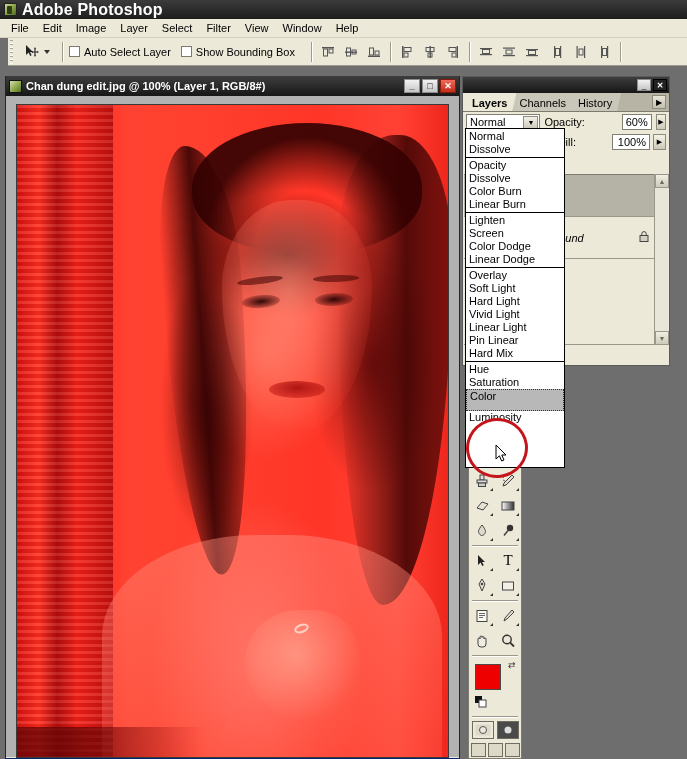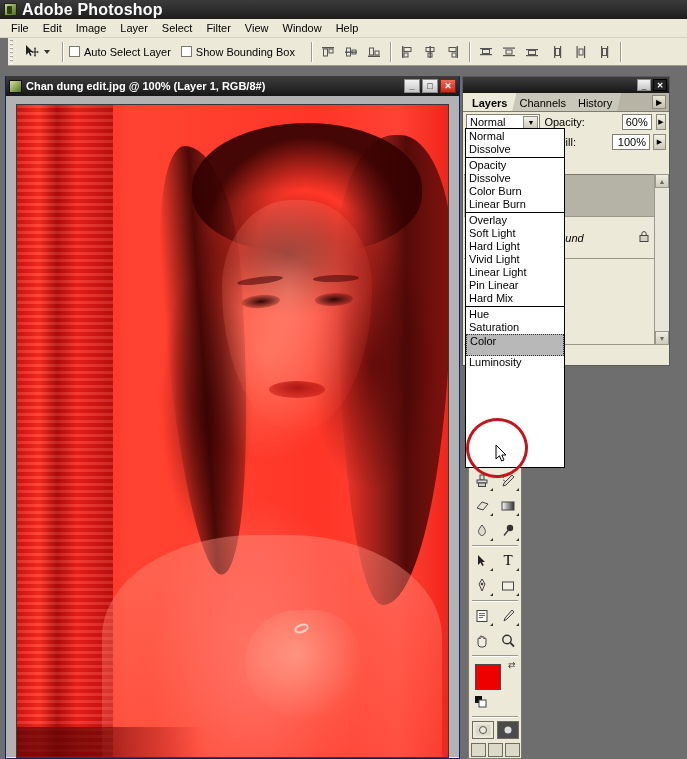--- a/index.html
+++ b/index.html
@@ -667,20 +667,26 @@
     <div class="opt">Normal</div>
     <div class="opt">Dissolve</div>
   </div>
   <div class="grp">
     <div class="opt">Opacity</div>
     <div class="opt">Dissolve</div>
     <div class="opt">Color Burn</div>
     <div class="opt">Linear Burn</div>
   </div>
   <div class="grp">
+    <div class="opt">Lighten</div>
+    <div class="opt">Screen</div>
+    <div class="opt">Color Dodge</div>
+    <div class="opt">Linear Dodge</div>
+  </div>
+  <div class="grp">
     <div class="opt">Overlay</div>
     <div class="opt">Soft Light</div>
     <div class="opt">Hard Light</div>
     <div class="opt">Vivid Light</div>
     <div class="opt">Linear Light</div>
     <div class="opt">Pin Linear</div>
     <div class="opt">Hard Mix</div>
   </div>
   <div class="grp">
     <div class="opt">Hue</div>

